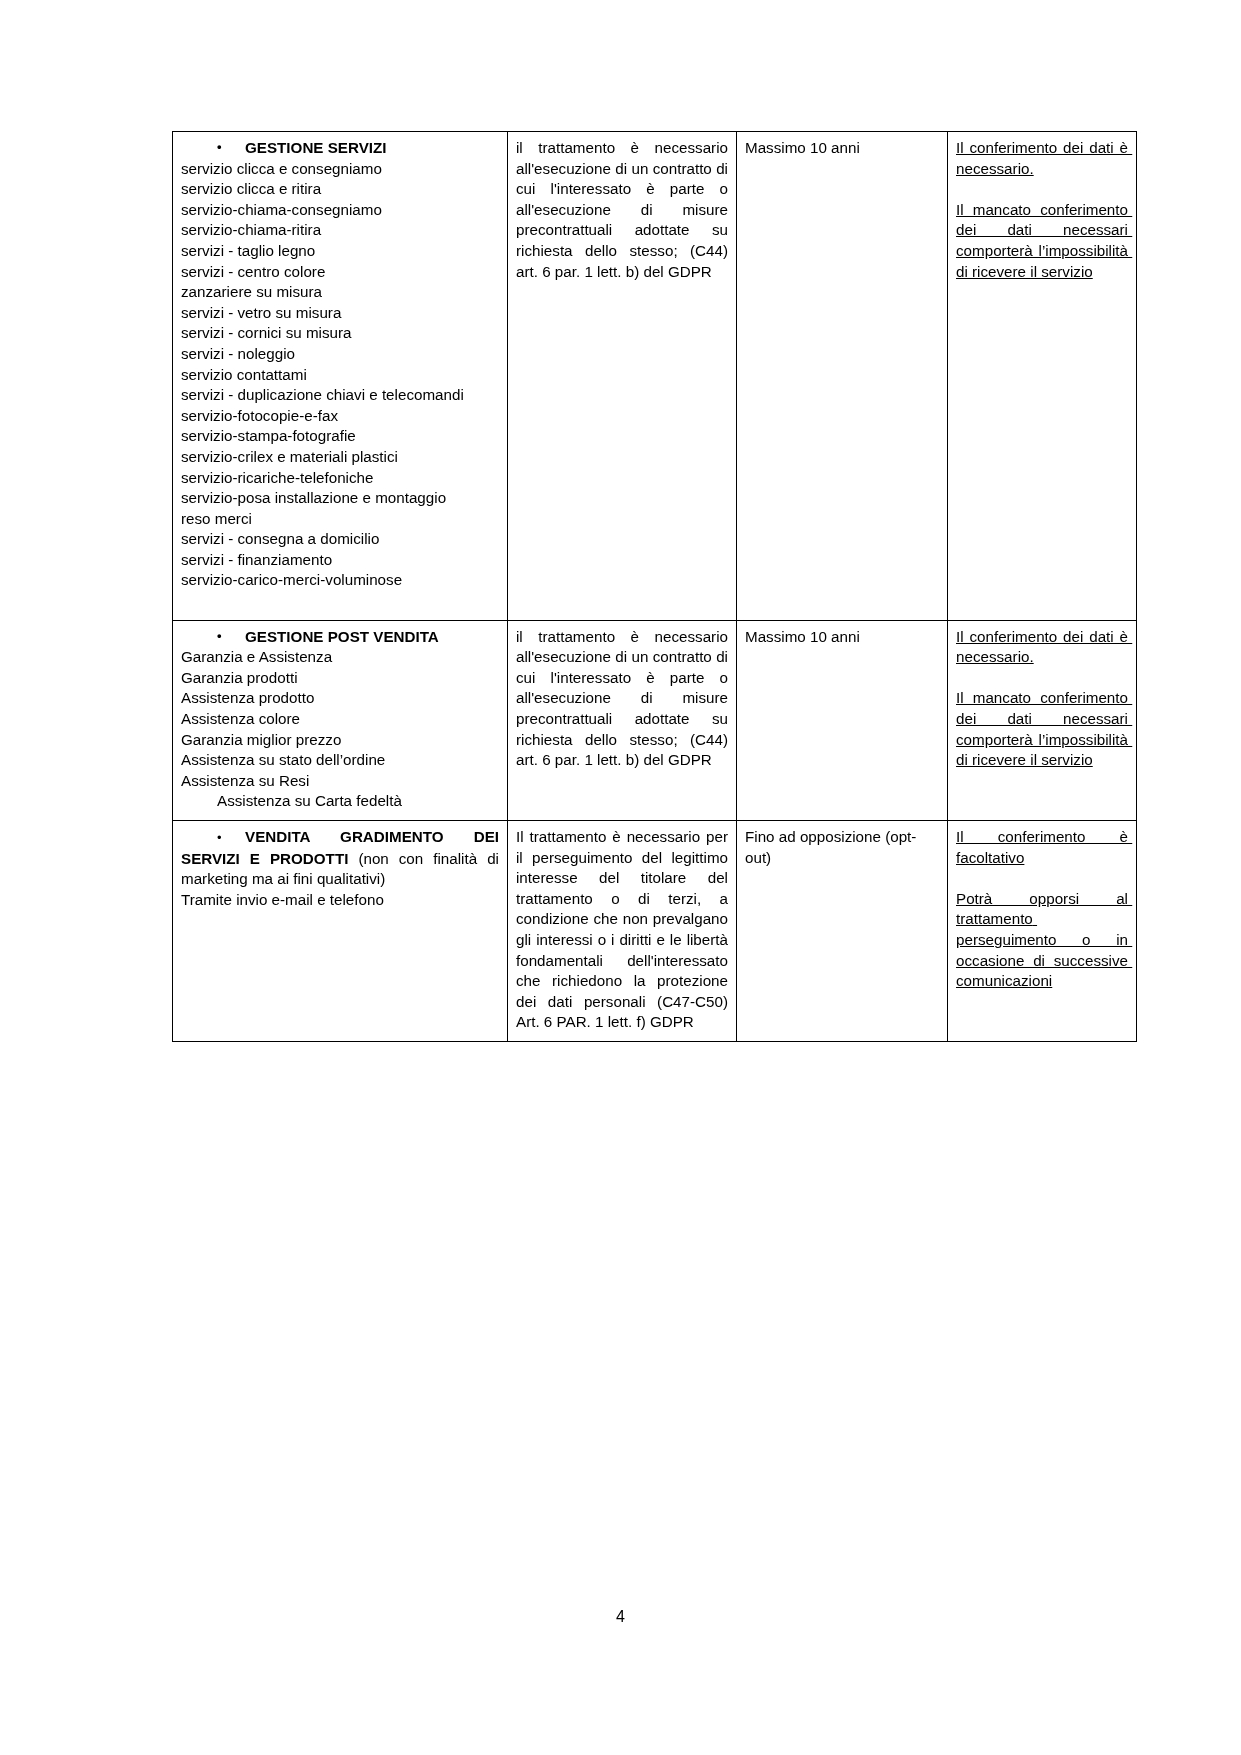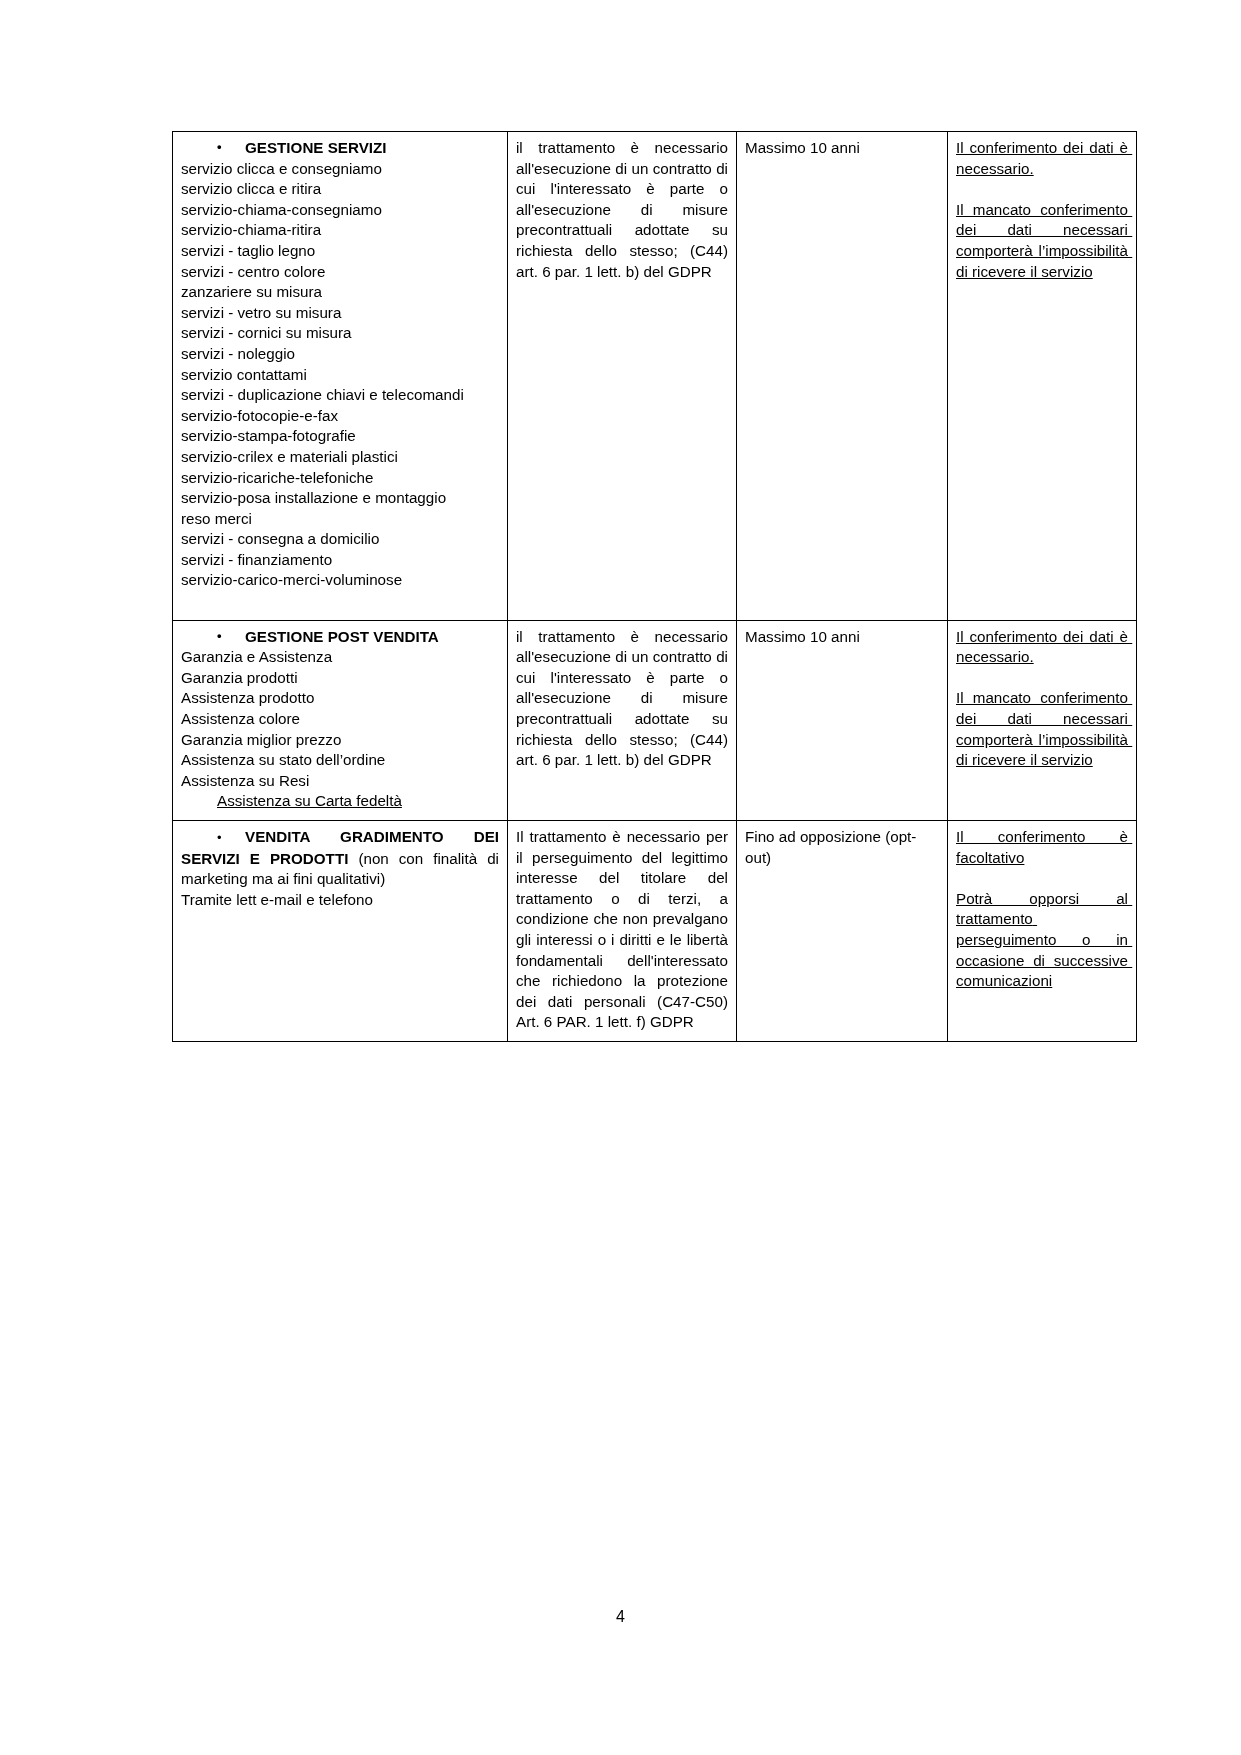--- a/index.html
+++ b/index.html
@@ -51,21 +51,21 @@
   }
   .bullet-head .bullet-dot {
     position: absolute;
     left: 36px;
     top: -1px;
     font-size: 13px;
     line-height: 20.6px;
     font-weight: bold;
   }
   .line { margin: 0; padding: 0; white-space: pre-wrap; }
-  .line.indent { padding-left: 36px; text-decoration: underline; }
+  .line.indent { padding-left: 36px; }
   .spacer { height: 20.6px; }
   .regular { font-weight: normal; }
   .survey-block {
     margin: 0;
     text-align: justify;
     text-align-last: left;
   }
   .survey-block .dot {
     display: inline-block;
     width: 64px;
@@ -151,21 +151,21 @@
           <div class="spacer"></div>
           <p class="line justify">Il mancato conferimento dei dati necessari comporterà l’impossibilità di ricevere il servizio</p>
         </td>
       </tr>
 
       <tr>
         <td class="col-purpose">
           <p class="survey-block">
             <span class="dot">•</span><b>VENDITA GRADIMENTO DEI SERVIZI E PRODOTTI</b><span class="regular"> (non con finalità di marketing ma ai fini qualitativi)</span>
           </p>
-          <p class="line">Tramite lett e-mail e telefono</p>
+          <p class="line">Tramite invio e-mail e telefono</p>
         </td>
         <td class="col-basis justify">Il trattamento è necessario per il perseguimento del legittimo interesse del titolare del trattamento o di terzi, a condizione che non prevalgano gli interessi o i diritti e le libertà fondamentali dell'interessato che richiedono la protezione dei dati personali (C47-C50) Art. 6 PAR. 1 lett. f) GDPR</td>
         <td class="col-period">Fino ad opposizione (opt-out)</td>
         <td class="col-nature">
           <p class="line justify">Il conferimento è facoltativo</p>
           <div class="spacer"></div>
           <p class="line justify">Potrà opporsi al trattamento perseguimento o in occasione di successive comunicazioni</p>
         </td>
       </tr>
 

